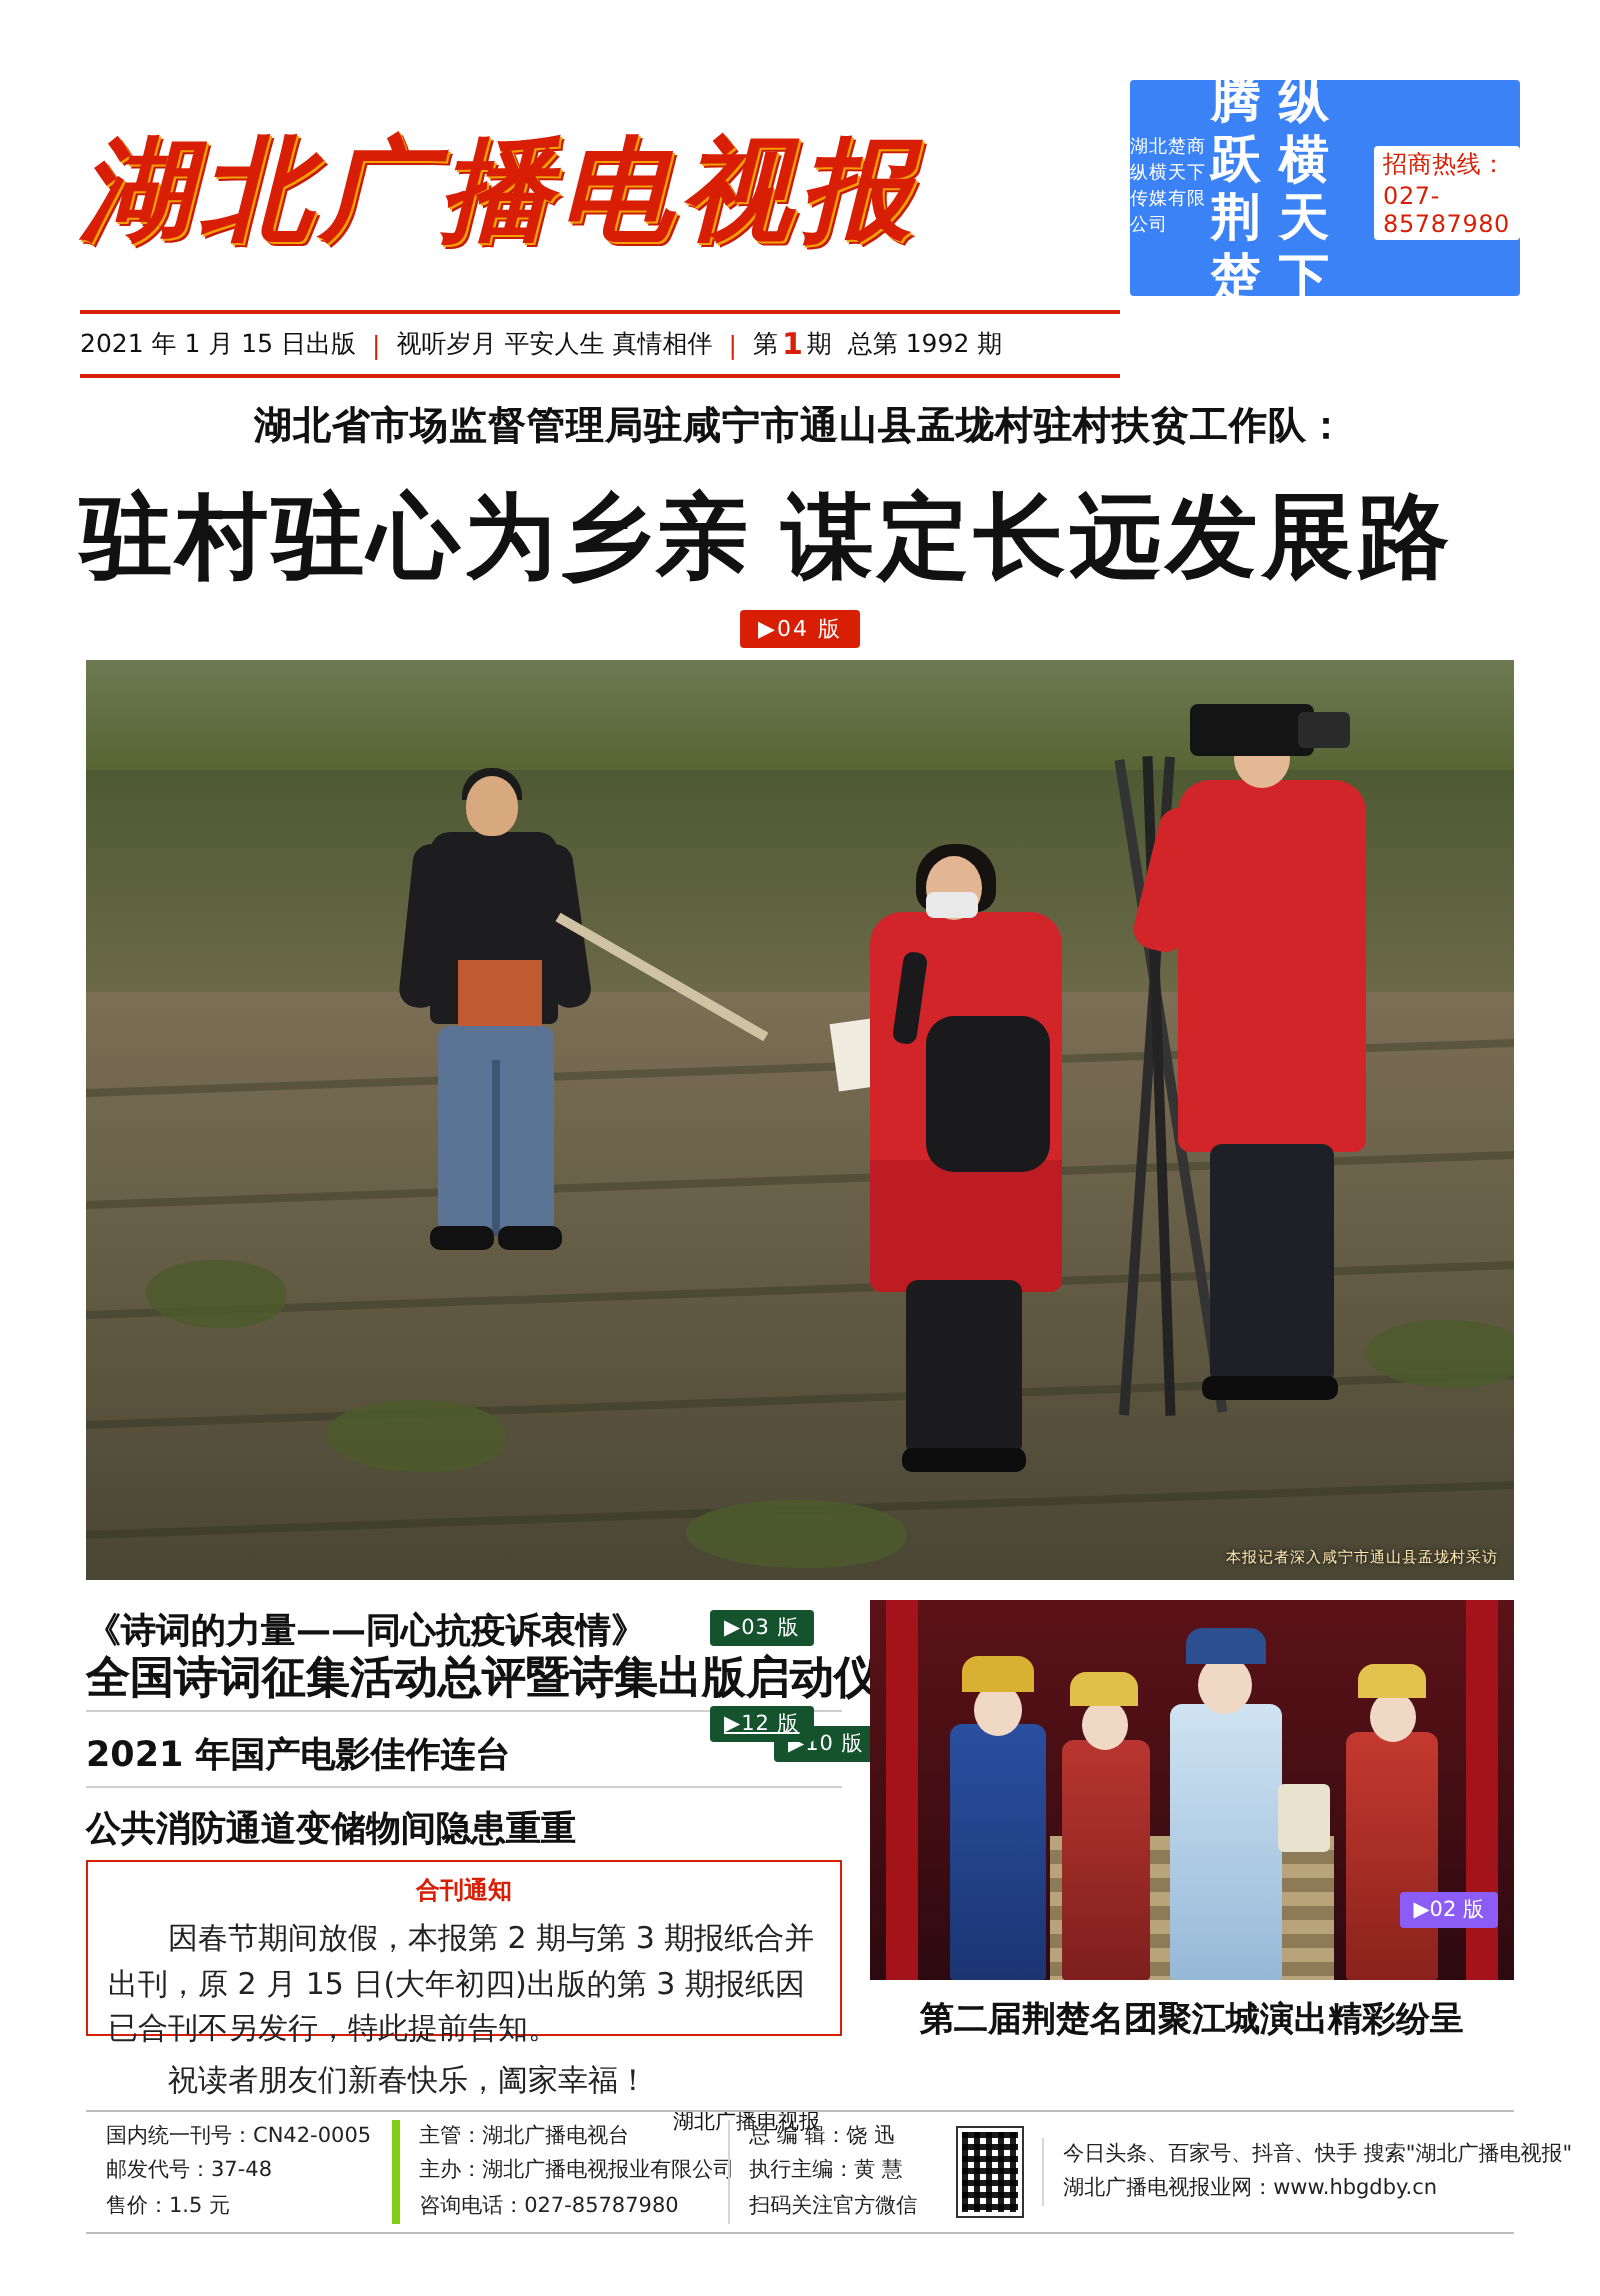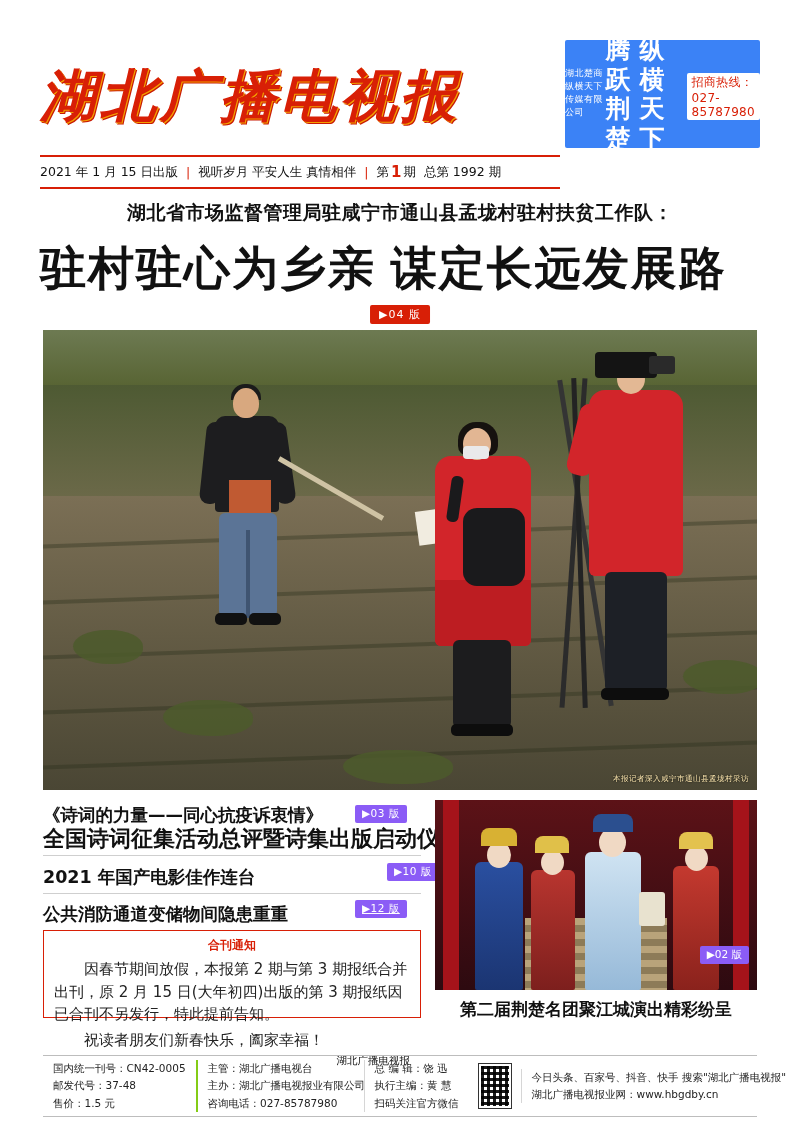--- a/index.html
+++ b/index.html
@@ -74,21 +74,21 @@
   .tripod-a{position:absolute;left:528px;top:48px;width:5px;height:330px;background:#2b2b2b;transform:rotate(4deg);}
   .tripod-b{position:absolute;left:540px;top:48px;width:5px;height:330px;background:#343434;transform:rotate(-9deg);}
   .tripod-c{position:absolute;left:534px;top:48px;width:5px;height:330px;background:#232323;transform:rotate(-2deg);}
   .photo-credit{position:absolute;right:8px;bottom:6px;font-size:7.5px;color:#ffe9b0;text-shadow:0 0 2px #000;letter-spacing:.5px;}
 
   
   .ll{position:absolute;left:43px;top:800px;width:378px;}
   .ll-row{position:relative;height:27px;display:flex;align-items:flex-end;font-size:17.5px;font-weight:bold;color:#111;white-space:nowrap;}
   .ll-row.small{font-size:22px;}
   .ll-sep{position:absolute;left:43px;width:378px;height:1px;background:#cfcfcf;}
-  .tag{position:absolute;background:#8b5cf6;color:#fff;font-size:10.5px;font-weight:normal;padding:2px 7px;border-radius:2px;letter-spacing:.5px;}
+  .tag{position:absolute;background:#14532d;color:#fff;font-size:10.5px;font-weight:normal;padding:2px 7px;border-radius:2px;letter-spacing:.5px;}
 
   
   .notice{position:absolute;left:43px;top:930px;width:378px;height:88px;border:1px solid #d81f06;box-sizing:border-box;padding:6px 10px;}
   .notice-title{text-align:center;font-size:12px;font-weight:bold;color:#d81f06;margin-bottom:4px;}
   .notice p{margin:0 0 3px 0;font-size:15px;line-height:1.5;color:#222;text-indent:2em;}
   .notice .sign{text-align:right;font-size:10.5px;margin-top:2px;}
 
   
   .opera{position:absolute;left:435px;top:800px;width:322px;height:190px;overflow:hidden;background:#3a0d12;}
   .op-bg{position:absolute;inset:0;background:linear-gradient(#5c1217,#2d0a10);}
@@ -99,21 +99,21 @@
   .op-crown{position:absolute;border-radius:8px 8px 0 0;}
   .page-ref-opera{position:absolute;right:8px;bottom:26px;background:#8b5cf6;color:#fff;font-size:10.5px;padding:2px 7px;border-radius:2px;}
   .opera-cap{position:absolute;left:435px;top:998px;width:322px;font-size:17px;font-weight:bold;color:#111;text-align:center;}
 
   
   .footer{position:absolute;left:43px;top:1055px;width:714px;height:62px;border-top:1px solid #bdbdbd;border-bottom:1px solid #bdbdbd;
           box-sizing:border-box;display:flex;align-items:center;font-size:10.5px;color:#222;}
   .fcol{padding:0 10px;box-sizing:border-box;}
   .fcol div{line-height:1.65;white-space:nowrap;}
   .fc1{width:180px;}
-  .fc2{width:168px;border-left:2px solid #84cc16;}
+  .fc2{width:168px;border-left:4px solid #84cc16;}
   .fc3{width:140px;border-left:1px solid #d6d6d6;}
   .fc4{width:52px;display:flex;align-items:center;justify-content:center;}
   .fc5{width:auto;flex:1;border-left:1px solid #d6d6d6;}
   .qr{width:40px;height:40px;background:
       repeating-linear-gradient(90deg,#1a1a1a 0 3px,#fff 3px 6px),
       repeating-linear-gradient(#1a1a1a 0 3px,transparent 3px 6px);
       background-blend-mode:multiply;border:2px solid #fff;outline:1px solid #333;}
 </style>
 </head>
 <body>
@@ -216,21 +216,21 @@
       <span>2021 年国产电影佳作连台</span>
     </div>
     <div class="ll-row" style="margin-top:10px;">
       <span>公共消防通道变储物间隐患重重</span>
     </div>
   </div>
   <div class="ll-sep" style="top:855px;"></div>
   <div class="ll-sep" style="top:893px;"></div>
   <div class="tag" style="left:355px;top:805px;">▶03 版</div>
   <div class="tag" style="left:355px;top:863px;margin-left:32px;">▶10 版</div>
-  <div class="tag" style="left:355px;top:900px;text-decoration:underline;">▶12 版</div>
+  <div class="tag" style="left:355px;top:853px;text-decoration:underline;">▶12 版</div>
 
   <div class="notice">
     <div class="notice-title">合刊通知</div>
     <p>因春节期间放假，本报第 2 期与第 3 期报纸合并出刊，原 2 月 15 日(大年初四)出版的第 3 期报纸因已合刊不另发行，特此提前告知。</p>
     <p>祝读者朋友们新春快乐，阖家幸福！</p>
     <div class="sign">湖北广播电视报</div>
   </div>
 
   <div class="opera">
     <div class="op-bg"></div>

